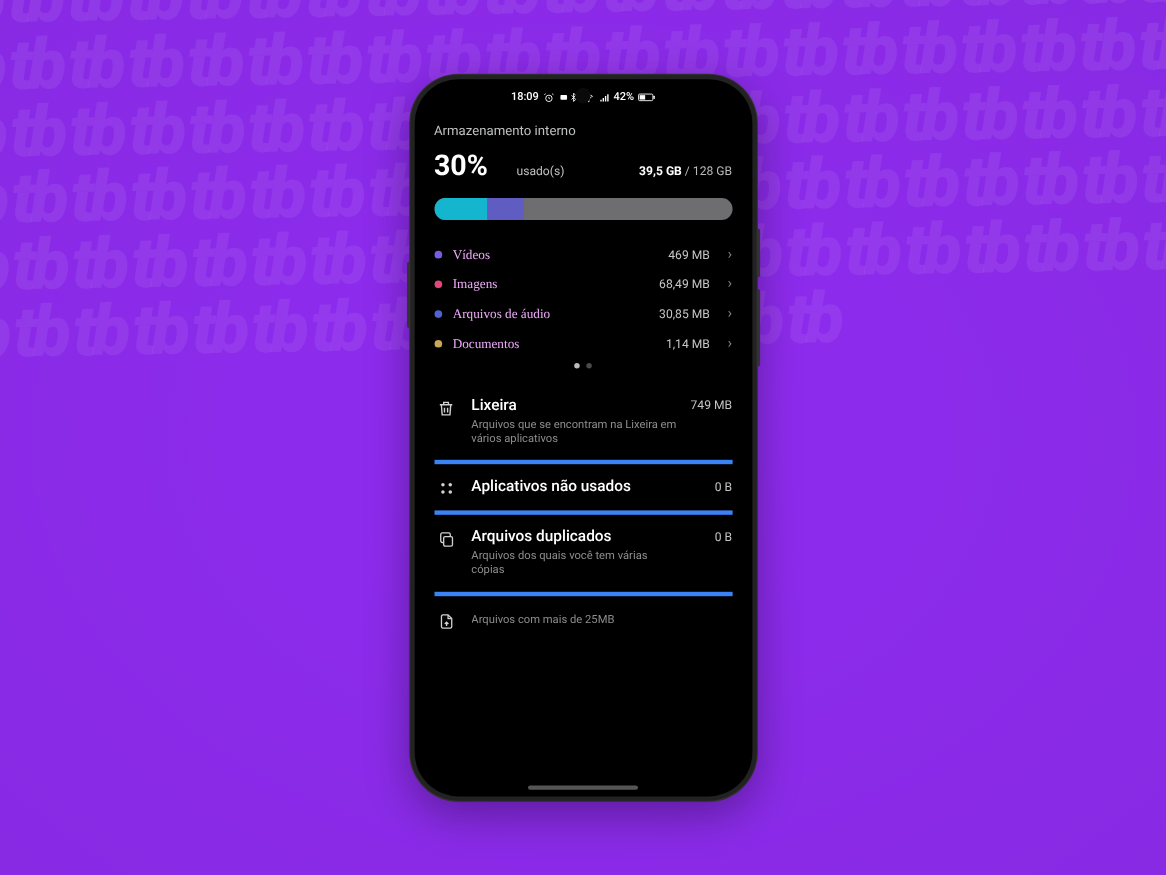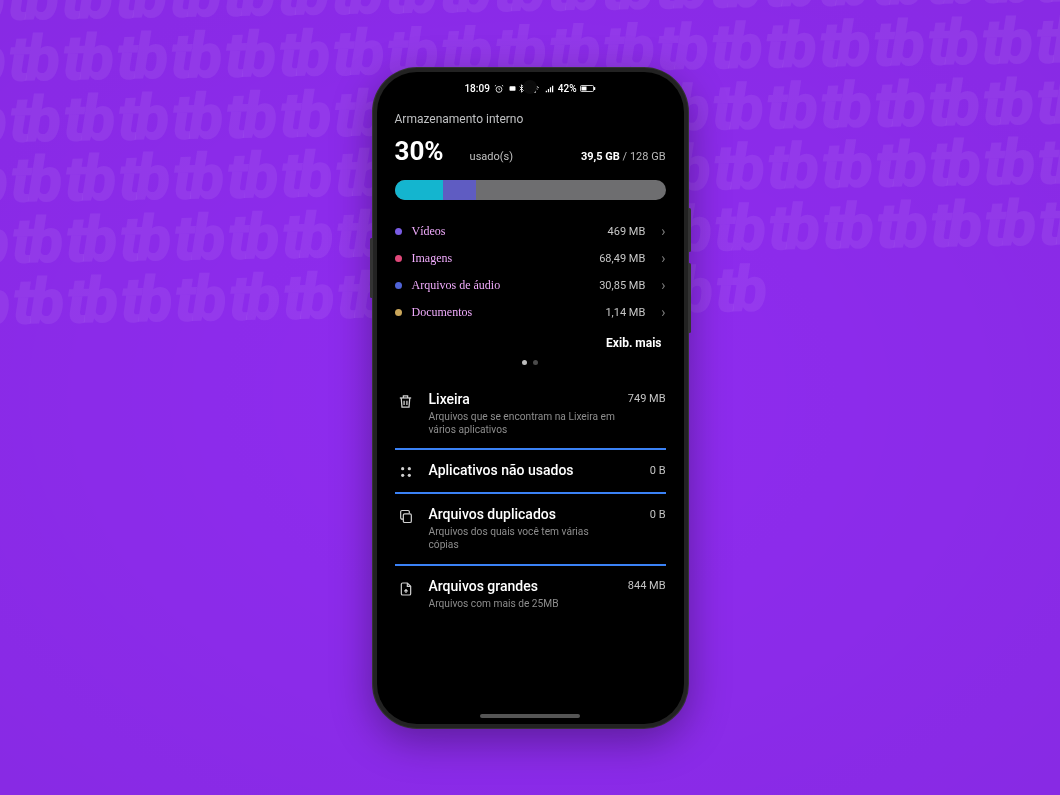--- a/index.html
+++ b/index.html
@@ -147,21 +147,21 @@
 
   .pager-dots { display:flex; justify-content:center; gap:6px; margin: 4px 0 14px 0; }
   .pager-dots span { width:5px; height:5px; border-radius:50%; background:#4a4a4a; }
   .pager-dots span.active { background:#bcbcbc; }
 
   .list { display:flex; flex-direction:column; }
   .list-item {
     display:flex;
     gap: 12px;
     padding: 12px 0 12px 0;
-    border-top: 2px solid #3b82f6;
+    border-top: 4px solid #3b82f6;
   }
   .list-item:first-child { border-top: none; }
   .list-icon {
     width: 22px;
     display:flex; justify-content:center;
     color:#d0d0d0;
     padding-top:2px;
   }
   .list-body { flex:1; min-width:0; }
   .list-title-row { display:flex; align-items:center; }
@@ -273,21 +273,20 @@
             <span class="cat-chevron">›</span>
           </div>
           <div class="cat-row">
             <span class="cat-dot" style="background:#caa65a"></span>
             <span class="cat-name">Documentos</span>
             <span class="cat-size">1,14 MB</span>
             <span class="cat-chevron">›</span>
           </div>
         </div>
 
-      <div class="exib-mais">Exib. mais</div>
 
       <div class="pager-dots">
         <span class="active"></span>
           <span></span>
       </div>
 
       <div class="list" id="cleanup-list">
           <div class="list-item">
             <div class="list-icon">
               <svg width="17" height="17" viewBox="0 0 24 24" fill="none" stroke="#d0d0d0" stroke-width="1.8">
@@ -338,24 +337,20 @@
           </div>
           <div class="list-item">
             <div class="list-icon">
               <svg width="16" height="18" viewBox="0 0 24 24" fill="none" stroke="#d0d0d0" stroke-width="1.8">
                 <path d="M14 3H7a2 2 0 0 0-2 2v14a2 2 0 0 0 2 2h10a2 2 0 0 0 2-2V8z"></path>
                 <path d="M14 3v5h5"></path>
                 <path d="M12 18v-5M9.5 15.5L12 13l2.5 2.5"></path>
               </svg>
             </div>
             <div class="list-body">
-              <div class="list-title-row">
-                <span class="list-title">Arquivos grandes</span>
-                <span class="list-value">844 MB</span>
-              </div>
               <div class="list-desc cut">Arquivos com mais de 25MB</div>
             </div>
           </div>
         </div>
 
       <div class="home-indicator"></div>
     </div>
   </div>
 </div>
 

